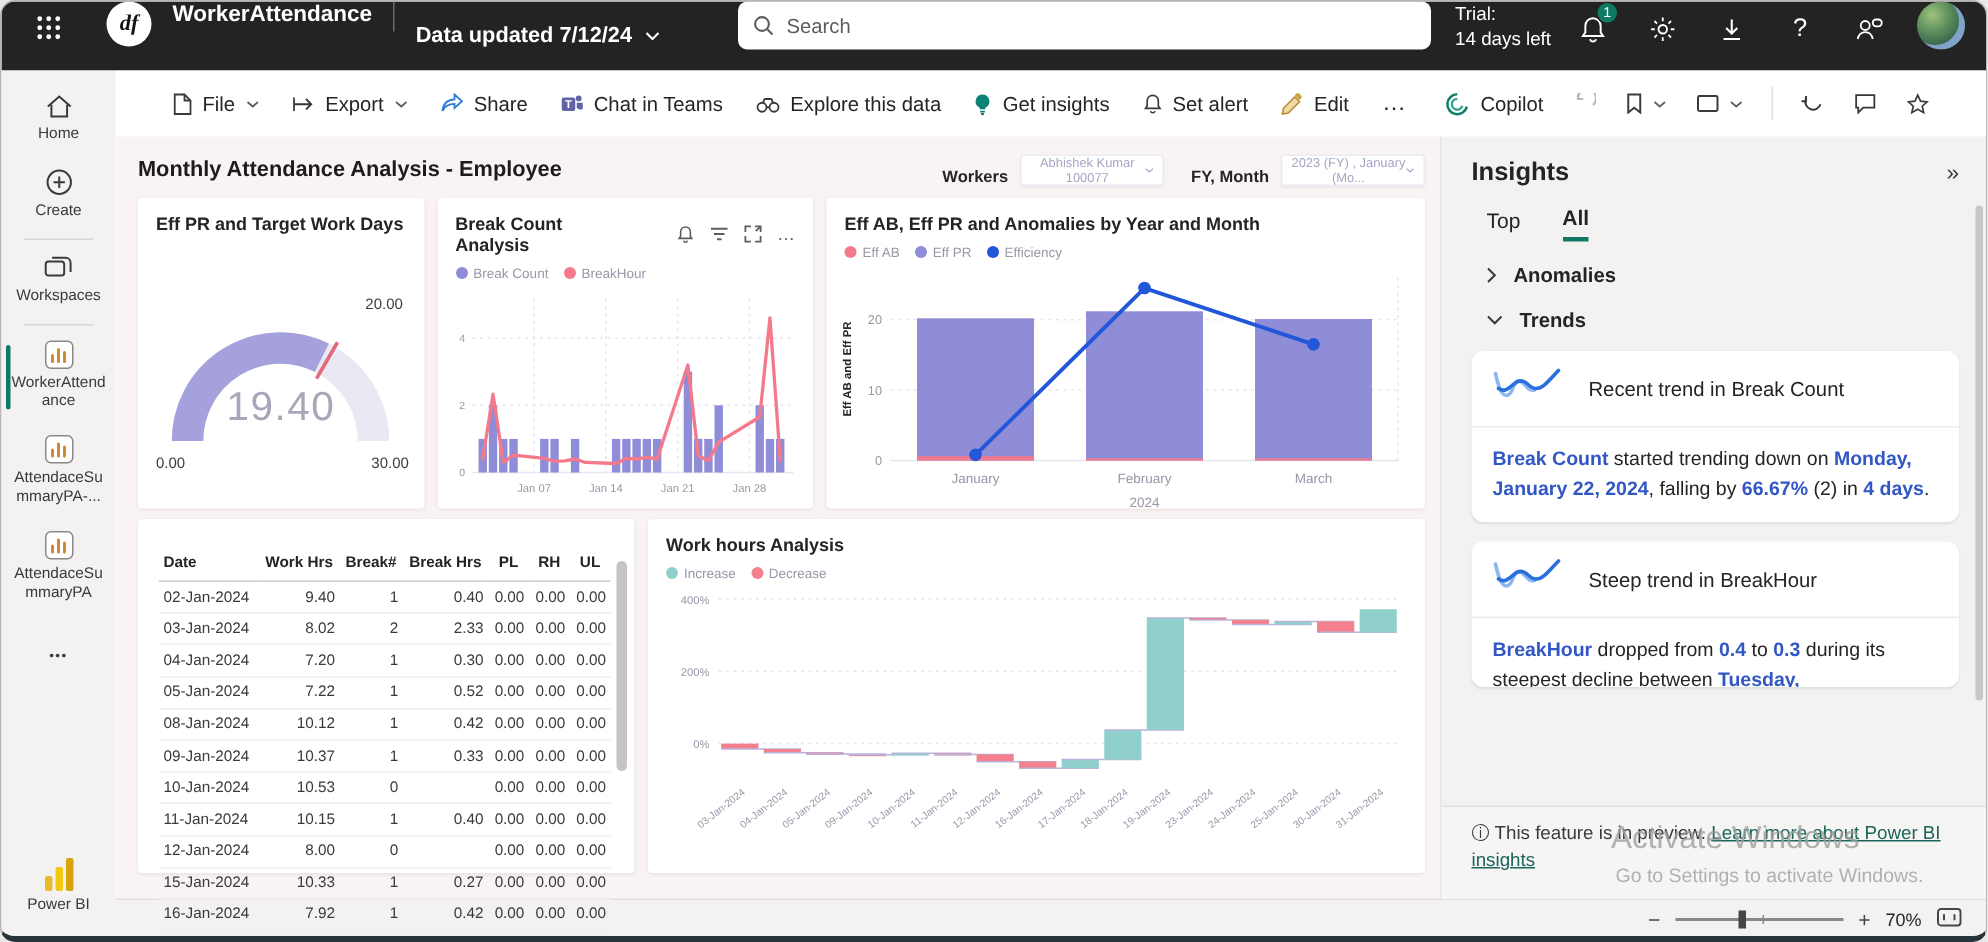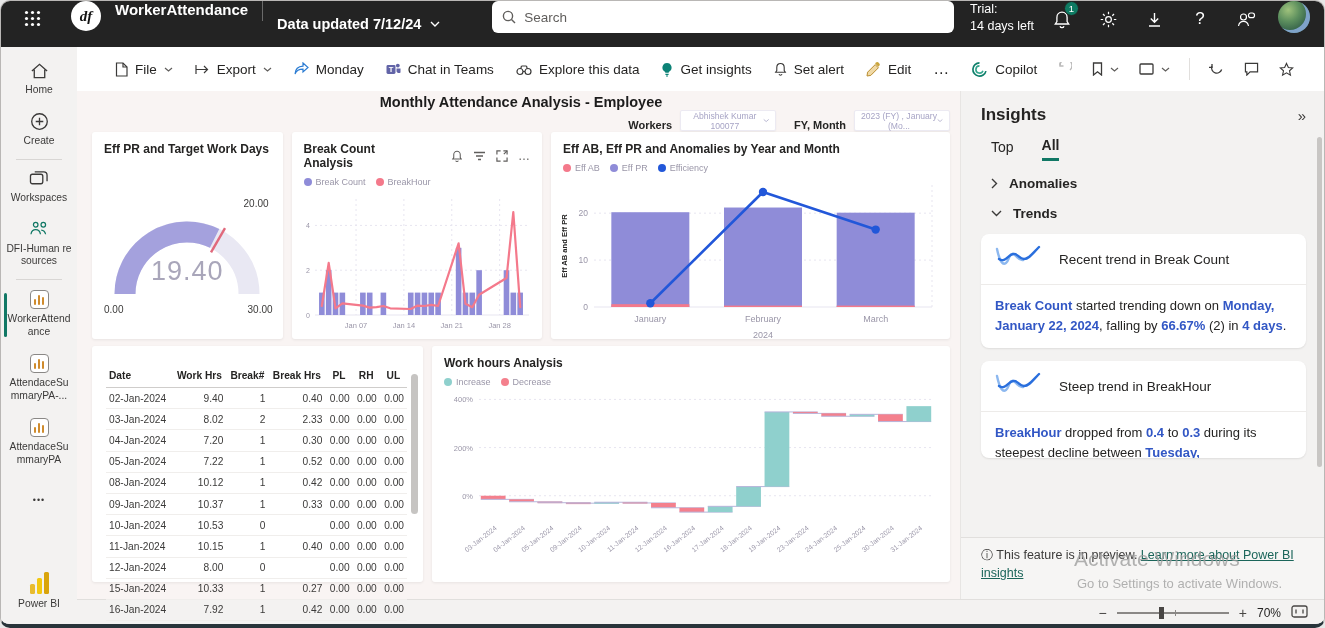--- a/index.html
+++ b/index.html
@@ -48,21 +48,21 @@
   .rdiv { width:46px; height:1px; background:#d8d6d4; margin:3px 0; }
   .rep-ic { width:19px; height:19px; border:1px solid #8a8886; border-radius:4px; background:#fff; display:flex; align-items:flex-end; justify-content:center; gap:1.5px; padding:3px 3px; }
   .rep-ic i { display:block; width:2.5px; background:#cf8b2d; border-radius:1px; }
   .pbi { margin-top:auto; margin-bottom:6px; }
   .pbi-logo { display:flex; align-items:flex-end; gap:2px; height:24px; }
   .pbi-logo i { display:block; border-radius:1.5px; }
 
   
   .content { flex:1; display:flex; min-height:0; }
   .canvas { width:883px; background:#f9f4f3; padding:3px 10px 0 15px; }
-  .rep-head { height:38px; display:flex; align-items:center;flex-direction:column; }
+  .rep-head { height:38px; display:flex; align-items:center; }
   .rep-head h1 { font-size:14.5px; font-weight:700; color:#1d1c1c; }
   .filters { margin-left:auto; display:flex; align-items:flex-end; gap:8px; }
   .f-label { font-size:11px; font-weight:700; color:#252423; }
   .f-select { width:96px; height:21px; background:#fff; border:1px solid #eceaf2; box-shadow:0 1px 2px rgba(0,0,0,.05); border-radius:2px;
               display:flex; align-items:center; justify-content:space-between; padding:0 6px; font-size:8.6px; color:#a7a4c5; cursor:pointer; margin-right:10px; font-family:inherit; }
   .row1 { display:flex; gap:9px; height:207px; }
   .row2 { display:flex; gap:9px; height:236px; margin-top:7px; }
   .card { position:relative; background:#fff; border-radius:3px; box-shadow:0 1px 3px rgba(0,0,0,.07); }
   .card h2 { font-size:12px; font-weight:700; color:#252423; padding:10px 12px 0; }
   .c-gauge { width:191px; }
@@ -220,28 +220,20 @@
         <span class="lbl">Create</span>
       </button>
       <div class="rdiv"></div>
       <button class="ritem">
         <svg width="20" height="18" viewBox="0 0 21 19">
           <rect x="1.5" y="4.5" width="13" height="10" rx="2" fill="none" stroke="#3b3a39" stroke-width="1.4"></rect>
           <path d="M6 2h9.5a3.5 3.5 0 013.5 3.5V12" fill="none" stroke="#3b3a39" stroke-width="1.4"></path>
         </svg>
         <span class="lbl">Workspaces</span>
       </button>
-      <button class="ritem">
-        <svg width="21" height="19" viewBox="0 0 22 20">
-          <circle cx="7" cy="5" r="2.4" fill="none" stroke="#117865" stroke-width="1.3"></circle>
-          <circle cx="15" cy="5" r="2.4" fill="none" stroke="#117865" stroke-width="1.3"></circle>
-          <path d="M2 15c.5-3 2.5-4.8 5-4.8s4.5 1.8 5 4.8M12.8 10.6c2.3.2 4.1 1.9 4.6 4.4" fill="none" stroke="#117865" stroke-width="1.3"></path>
-        </svg>
-        <span class="lbl">DFI-Human resources</span>
-      </button>
       <div class="rdiv"></div>
       <button class="ritem active">
         <span class="rep-ic">
             <i style="height:6px"></i>
             <i style="height:10px"></i>
             <i style="height:8px"></i>
           </span>
         <span class="lbl">WorkerAttendance</span>
       </button>
       <button class="ritem">
@@ -292,21 +284,21 @@
             </svg>
           <span>Export</span>
           <svg class="chev" width="9" height="5" viewBox="0 0 9 5">
               <path d="M1 1l3.5 3L8 1" fill="none" stroke="#605e5c" stroke-width="1.2"></path>
             </svg>
         </button>
         <button class="tbtn">
           <svg width="15" height="14" viewBox="0 0 15 14">
               <path d="M9 1l5 4.5L9 10V7.2C4.5 7.2 2.2 9 1 12c.3-4.5 3-7.5 8-7.8z" fill="none" stroke="#2b7cd3" stroke-width="1.2"></path>
             </svg>
-          <span>Monday</span>
+          <span>Share</span>
         </button>
         <button class="tbtn">
           <svg width="15" height="15" viewBox="0 0 15 15">
             <rect x="0.5" y="3" width="9" height="9" rx="1.4" fill="#6264a7"></rect>
             <text x="5" y="10" font-size="7.5" fill="#fff" text-anchor="middle" font-weight="bold">T</text>
             <circle cx="11.8" cy="3.6" r="1.9" fill="#6264a7"></circle>
               <path d="M10.5 6.5h4v4a2.6 2.6 0 01-4-1z" fill="#6264a7"></path>
           </svg>
           <span>Chat in Teams</span>
         </button>

